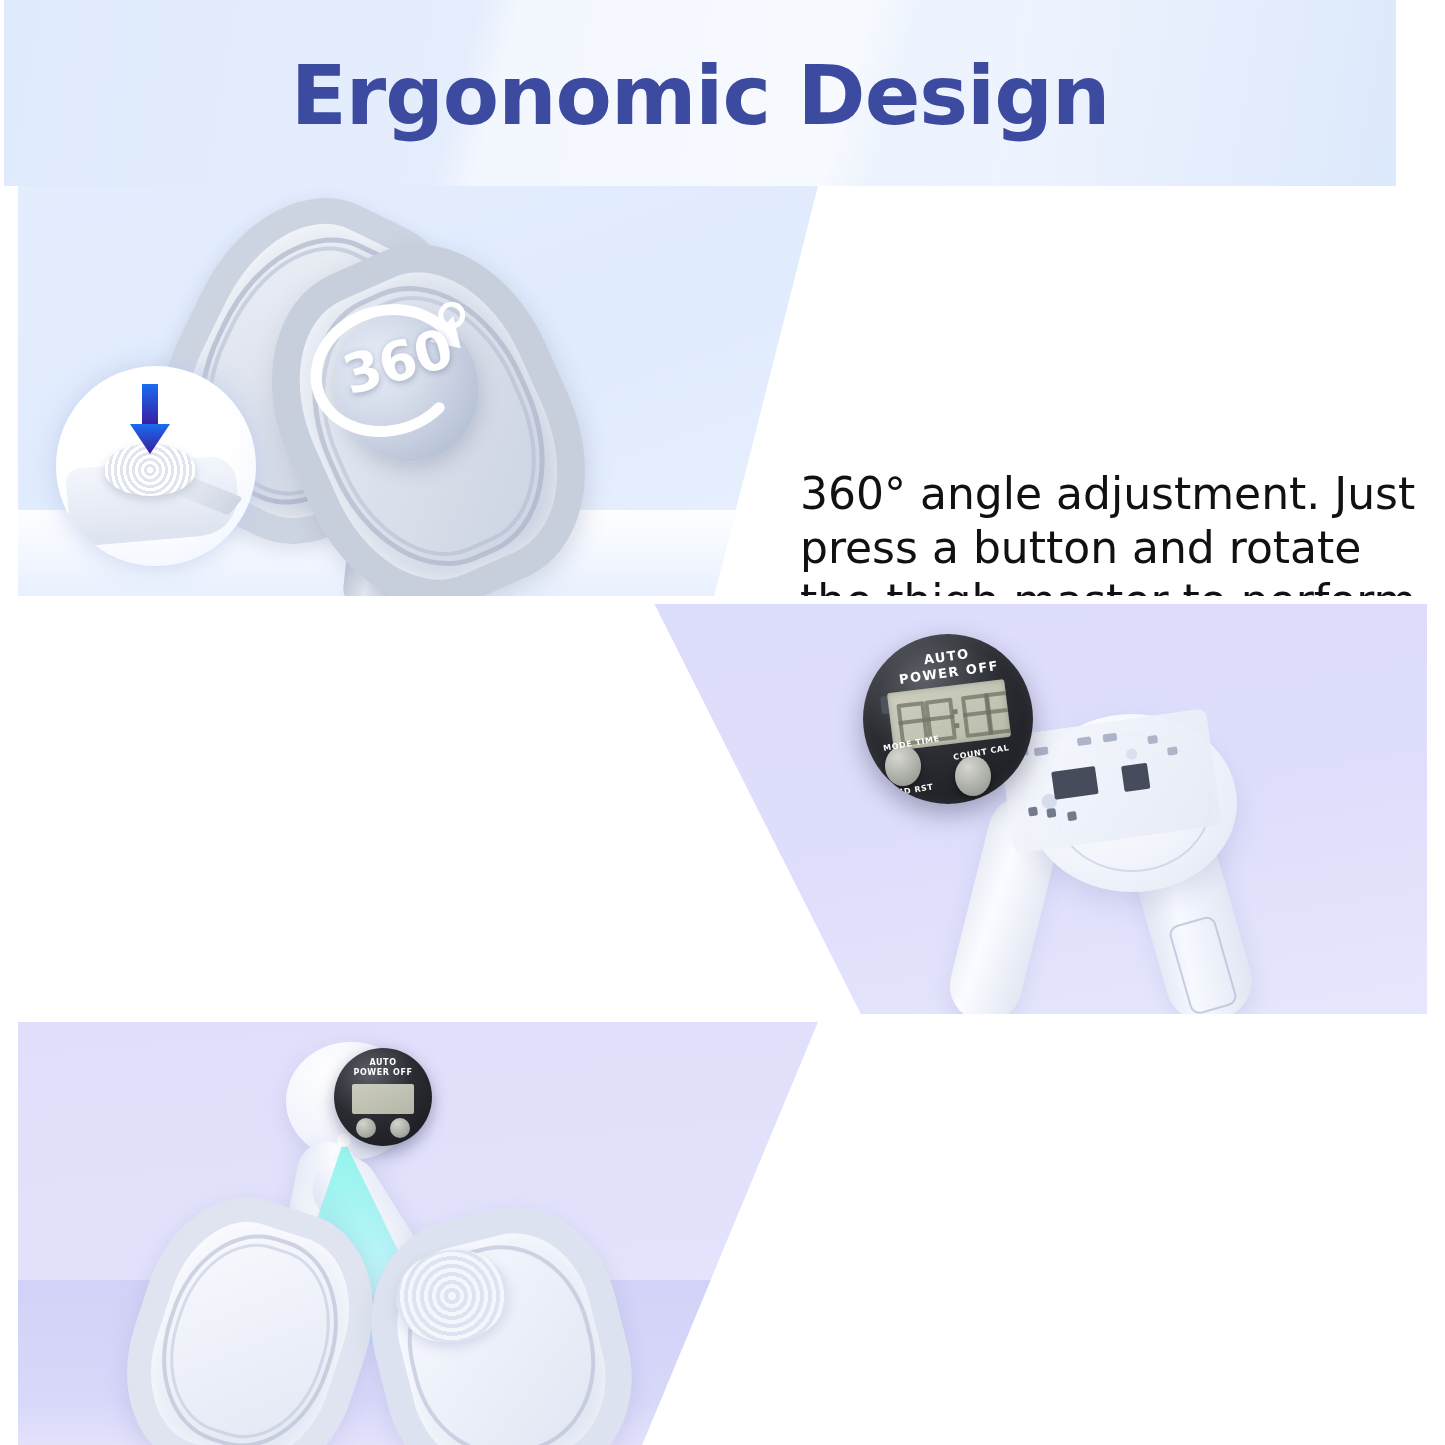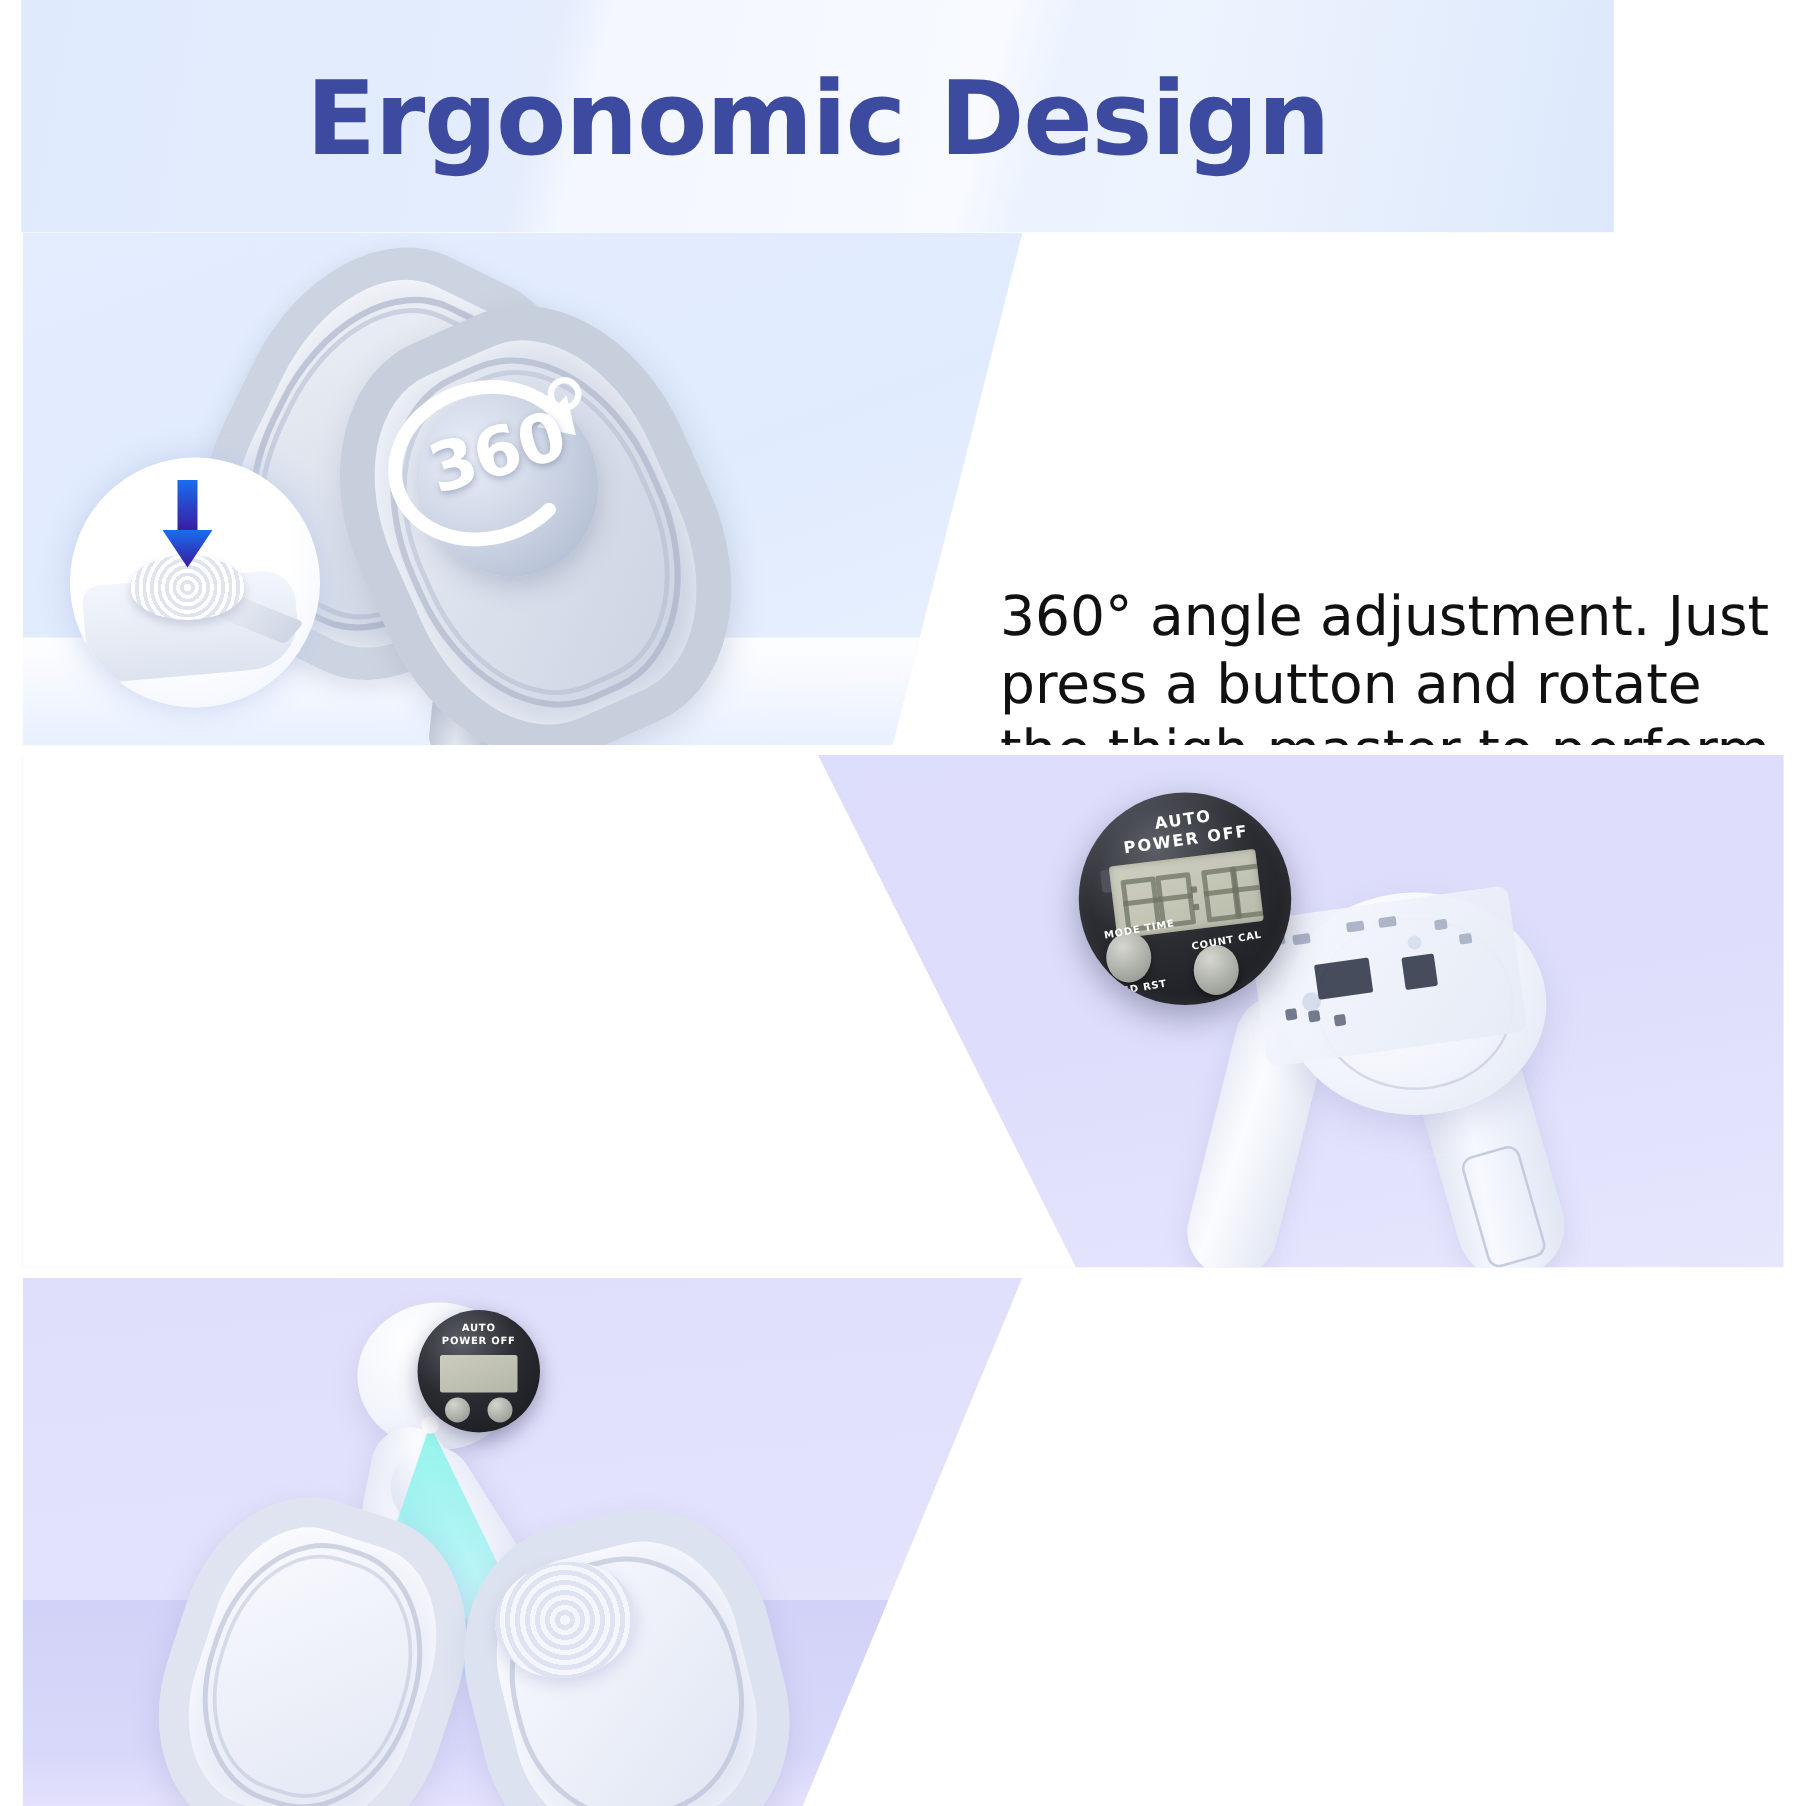--- a/index.html
+++ b/index.html
@@ -15,22 +15,22 @@
     position: relative;
     width: 1445px;
     height: 1445px;
     overflow: hidden;
     background: #ffffff;
   }
 
   
   .header {
     position: absolute;
-    left: 17px; top: 0;
-    width: 1274px;
+    left: 4px; top: 0;
+    width: 1392px;
     height: 186px;
     background:
       linear-gradient(105deg,
         rgba(255,255,255,0.00) 33%,
         rgba(255,255,255,0.55) 36%,
         rgba(255,255,255,0.60) 60%,
         rgba(255,255,255,0.00) 64%),
       linear-gradient(100deg, #dfeafc 0%, #e6eefd 40%, #eef4fe 72%, #dce8fb 100%);
     overflow: hidden;
   }

